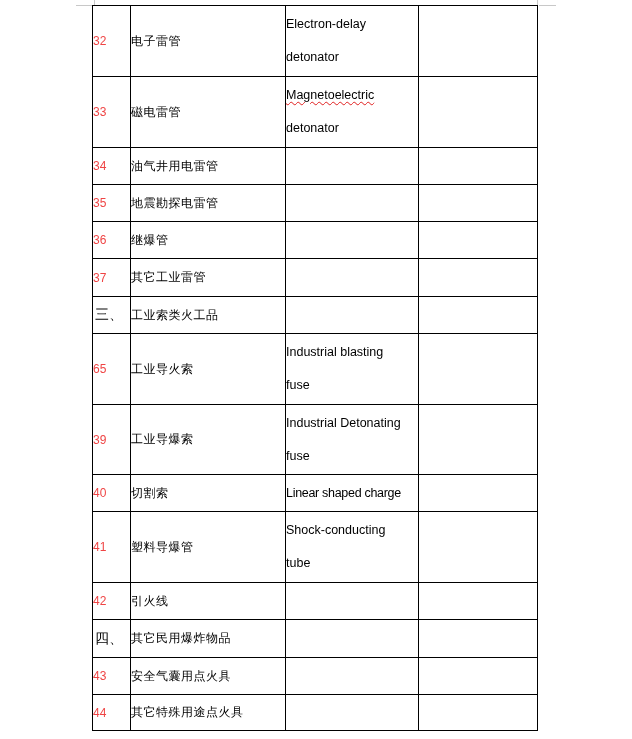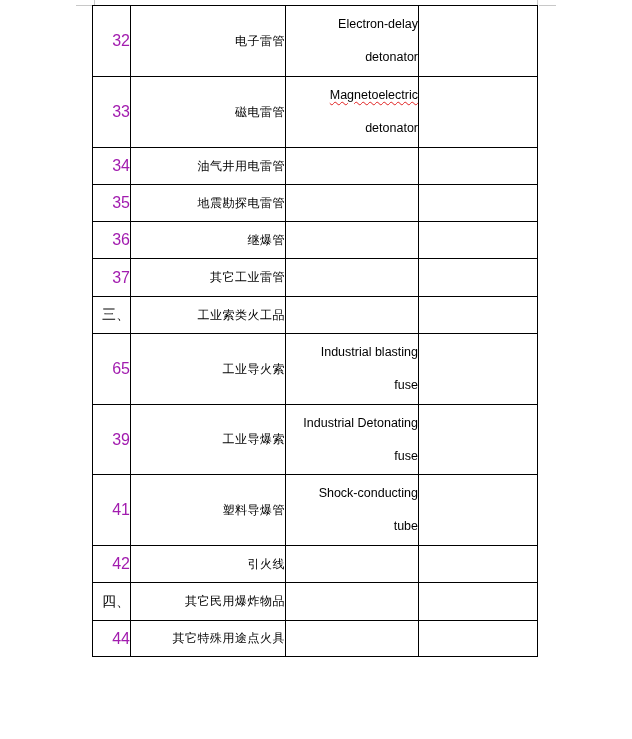--- a/index.html
+++ b/index.html
@@ -6,23 +6,23 @@
     body {
       width: 632px; height: 739px; background: #ffffff; position: relative; overflow: hidden;
       font-family: "DejaVu Sans", sans-serif; color: #000;
     }
     .margin-mark { position: absolute; background: #c8c8c8; }
     table.doc-table {
       position: absolute; left: 92px; top: 5px;
       border-collapse: collapse; table-layout: fixed;
     }
     table.doc-table td {
-      border: 1.5px solid #000; padding: 0; vertical-align: middle; overflow: hidden; text-align: right;
+      border: 1.5px solid #000; padding: 0; vertical-align: middle; overflow: hidden;
     }
-    td.c-num { width: 35px; padding-left: 1px; font-family: "Liberation Sans", sans-serif; font-size: 16px; color: #a21caf; }
+    td.c-num { width: 35px; padding-left: 1px; font-family: "Liberation Sans", sans-serif; font-size: 12px; color: #ef4444; }
     td.c-num.section { font-family: "DejaVu Sans", sans-serif; font-size: 14px; color: #000; padding-left: 2px; }
     td.c-cn { width: 154px; padding-left: 3px; font-size: 12px; letter-spacing: 0.5px; white-space: nowrap; }
     td.c-en { width: 132px; padding-left: 2px; font-family: "Liberation Sans", sans-serif; font-size: 12.5px; line-height: 33px; white-space: nowrap; }
     td.c-en.single { line-height: 16px; letter-spacing: -0.3px; }
     td.c-en .en-line { display: block; }
     td.c-en .spell { text-decoration: underline wavy #e02020; text-decoration-thickness: 1px; text-underline-offset: 2px; }
     td.c-blank { width: 118px; }
   </style>
 </head>
 <body>
@@ -93,20 +93,28 @@
     </tr>
     <tr style="height:70px;">
       <td class="c-num">39</td>
       <td class="c-cn">工业导爆索</td>
       <td class="c-en">
         <span class="en-line">Industrial Detonating</span>
         <span class="en-line">fuse</span>
       </td>
       <td class="c-blank"></td>
     </tr>
+    <tr style="height:37px;">
+      <td class="c-num">40</td>
+      <td class="c-cn">切割索</td>
+      <td class="c-en single">
+        <span class="en-line">Linear shaped charge</span>
+      </td>
+      <td class="c-blank"></td>
+    </tr>
     <tr style="height:71px;">
       <td class="c-num">41</td>
       <td class="c-cn">塑料导爆管</td>
       <td class="c-en">
         <span class="en-line">Shock-conducting</span>
         <span class="en-line">tube</span>
       </td>
       <td class="c-blank"></td>
     </tr>
     <tr style="height:37px;">
@@ -114,20 +122,26 @@
       <td class="c-cn">引火线</td>
       <td class="c-en"></td>
       <td class="c-blank"></td>
     </tr>
     <tr style="height:38px;">
       <td class="c-num section">四、</td>
       <td class="c-cn">其它民用爆炸物品</td>
       <td class="c-en"></td>
       <td class="c-blank"></td>
     </tr>
+    <tr style="height:37px;">
+      <td class="c-num">43</td>
+      <td class="c-cn">安全气囊用点火具</td>
+      <td class="c-en"></td>
+      <td class="c-blank"></td>
+    </tr>
     <tr style="height:36px;padding-left:16px;">
       <td class="c-num">44</td>
       <td class="c-cn">其它特殊用途点火具</td>
       <td class="c-en"></td>
       <td class="c-blank"></td>
     </tr>
   </tbody>
 </table>
 
 </body></html>

